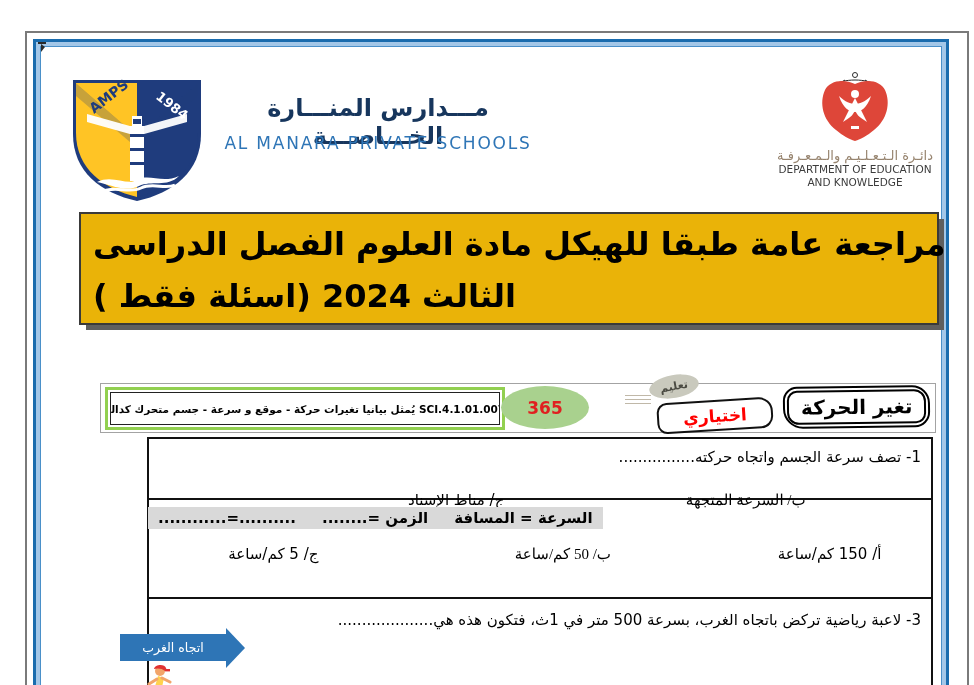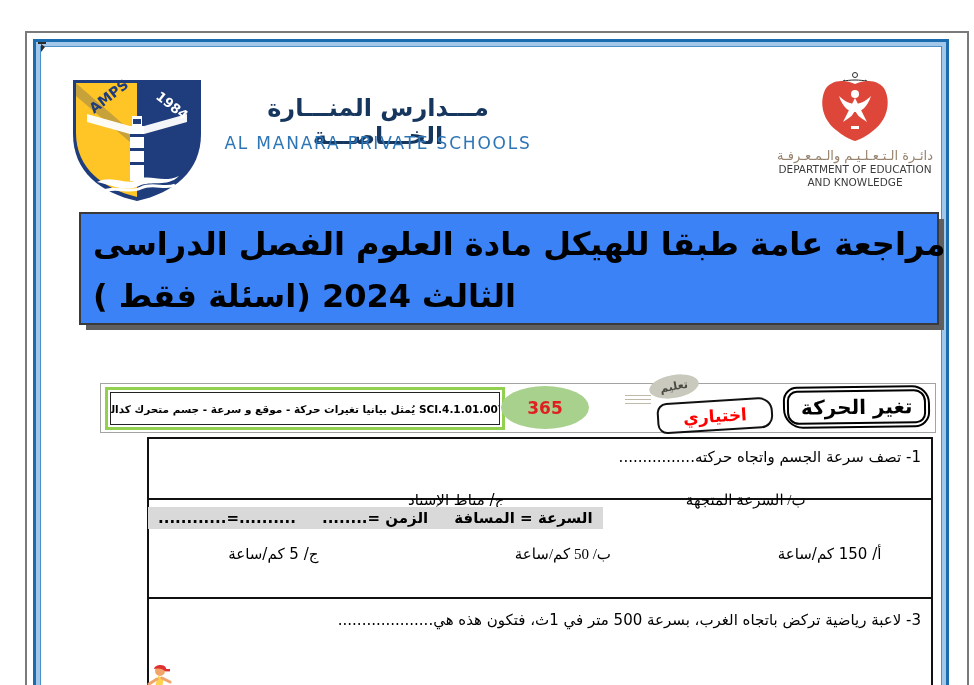--- a/index.html
+++ b/index.html
@@ -23,21 +23,21 @@
   .school-ar{position:absolute;left:222px;top:94px;width:312px;text-align:center;
     font-size:24px;font-weight:bold;color:#17365d;direction:rtl;}
   .school-en{position:absolute;left:222px;top:133px;width:312px;text-align:center;
     font-size:17px;color:#2e75b6;letter-spacing:1.8px;}
   .adek{position:absolute;left:765px;top:70px;width:180px;text-align:center;z-index:3;}
   .adek svg{display:block;margin:0 auto;}
   .adek-ar{font-size:13px;color:#97846f;direction:rtl;margin-top:2px;}
   .adek-en{font-size:10.5px;font-weight:normal;color:#3c3c3c;line-height:1.25;}
   
   .title-box{position:absolute;left:79px;top:212px;width:860px;height:113px;box-sizing:border-box;
-    background:#3b82f6;border:2.5px solid #3a3a3a;box-shadow:6px 6px 0 -1px #5f5f5f;
+    background:#eab308;border:2.5px solid #3a3a3a;box-shadow:6px 6px 0 -1px #5f5f5f;
     padding:4px 12px 0 12px;z-index:3;}
   .title-line{direction:ltr;text-align:left;white-space:nowrap;
     font-size:32px;font-weight:bold;line-height:52px;color:#000;}
   
   .lesson-bar{position:absolute;left:100px;top:383px;width:836px;height:50px;box-sizing:border-box;
     border:1px solid #a3a3a3;background:#fff;z-index:3;}
   .sci-box{position:absolute;left:4px;top:3px;width:400px;height:43px;box-sizing:border-box;
     border:3px solid #92d050;background:#fff;}
   .sci-inner{position:absolute;left:2px;top:2px;right:2px;bottom:2px;border:1px solid #222;
     display:flex;align-items:center;justify-content:center;direction:rtl;
@@ -180,20 +180,23 @@
       <div class="opt o1">أ/ 150 كم/ساعة</div>
       <div class="opt o2">ب/ 50 كم/ساعة</div>
       <div class="opt o3">ج/ 5 كم/ساعة</div>
     </div>
   </div>
 
   <div class="q-row r3">
     <div class="q-text">3- لاعبة رياضية تركض باتجاه الغرب،  بسرعة 500 متر في 1ث، فتكون هذه هي....................</div>
   </div>
 
+  <div class="west-arrow">
+    <span class="lbl">اتجاه الغرب</span>
+  </div>
 
   <svg class="runner" viewBox="0 0 36 46">
     <circle cx="19" cy="9" r="5" fill="#f2a56a"></circle>
     <path d="M13,7 C14,2 24,2 25,6 L26,9 L24,9 C21,6 16,6 13,7 Z" fill="#e03131"></path>
     <rect x="24" y="7" width="5" height="2.4" fill="#e03131"></rect>
     <path d="M17,14 L13,28 L20,30 L23,16 Z" fill="#ffd24d"></path>
     <path d="M16,17 L8,22 M21,16 L29,20" stroke="#f2a56a" stroke-width="3" stroke-linecap="round"></path>
     <path d="M15,29 L8,38 M19,30 L26,40" stroke="#f58220" stroke-width="4" stroke-linecap="round"></path>
     <path d="M6,38 L11,40 M25,40 L30,43" stroke="#e03131" stroke-width="3" stroke-linecap="round"></path>
   </svg>

